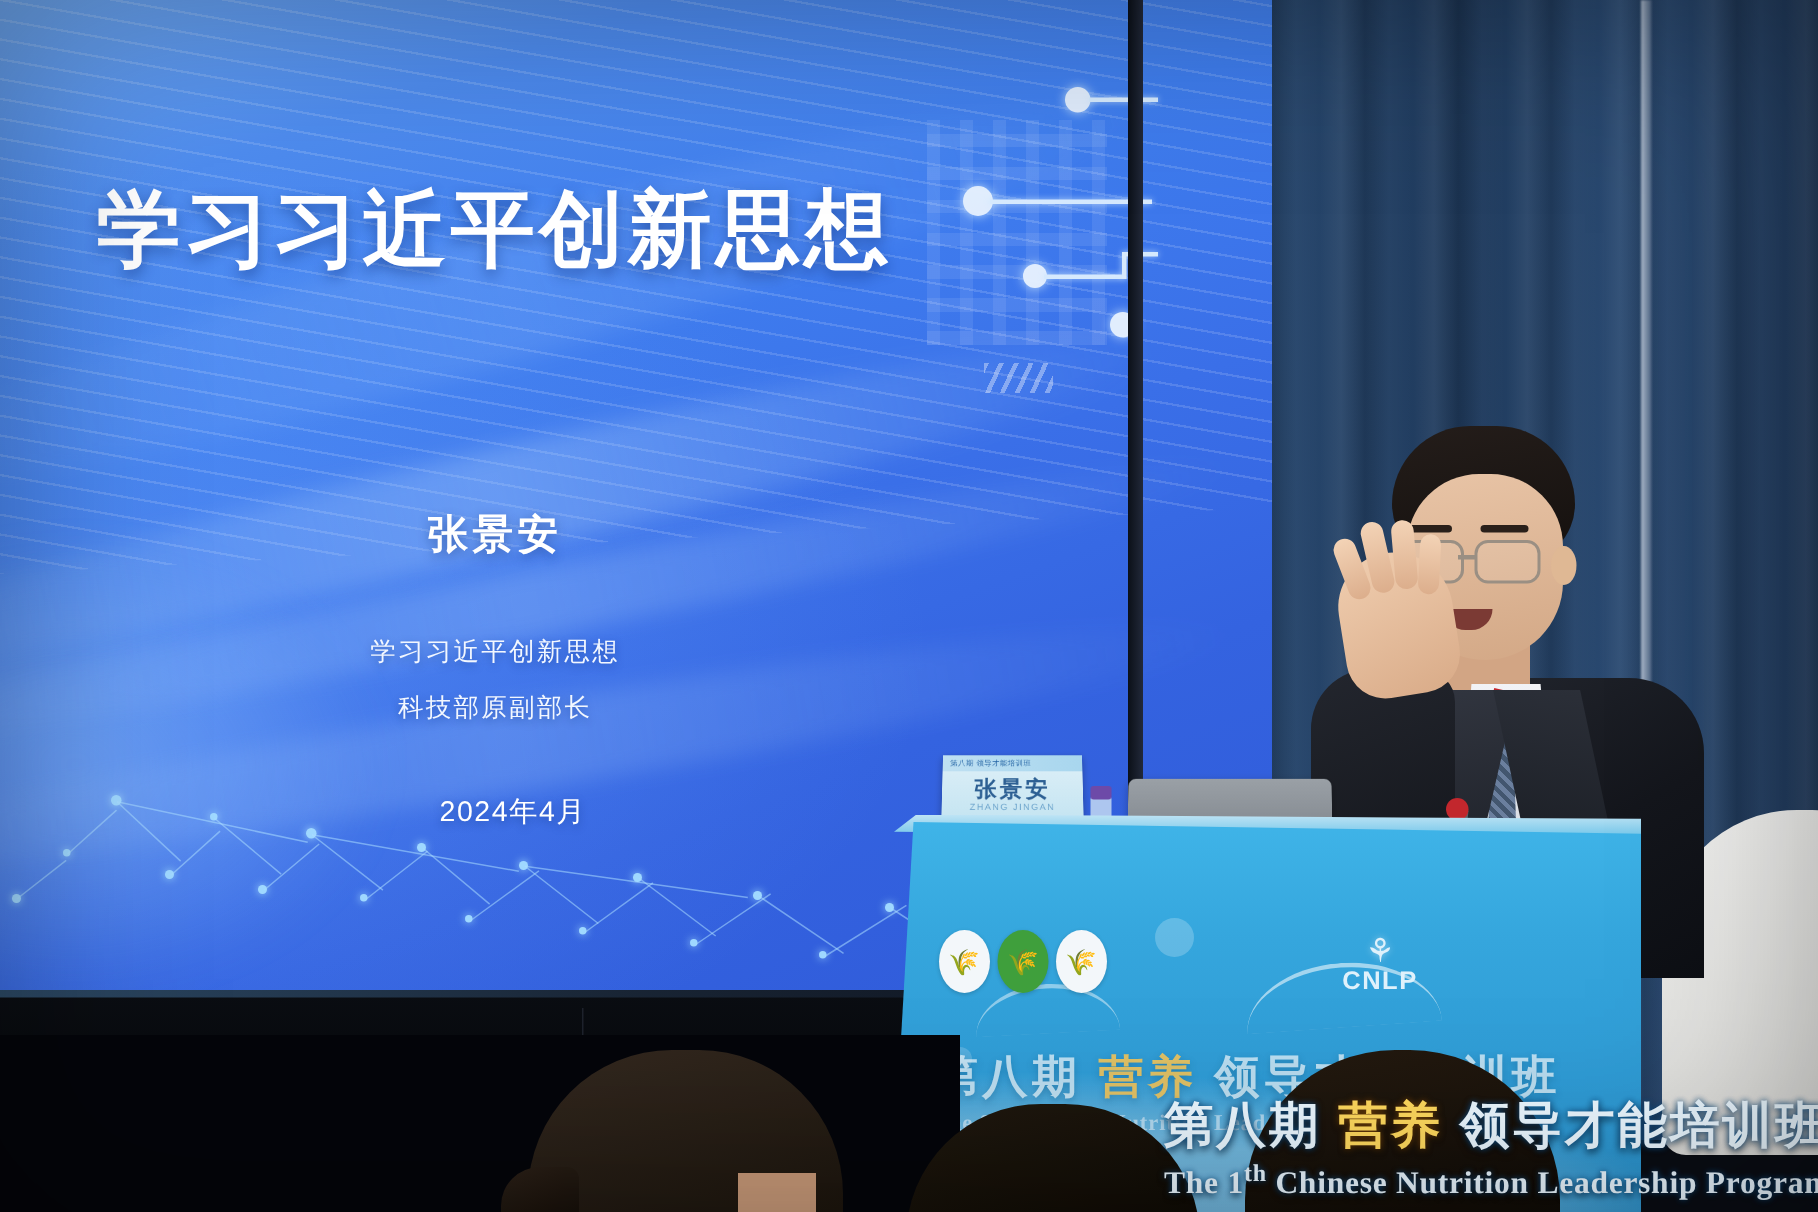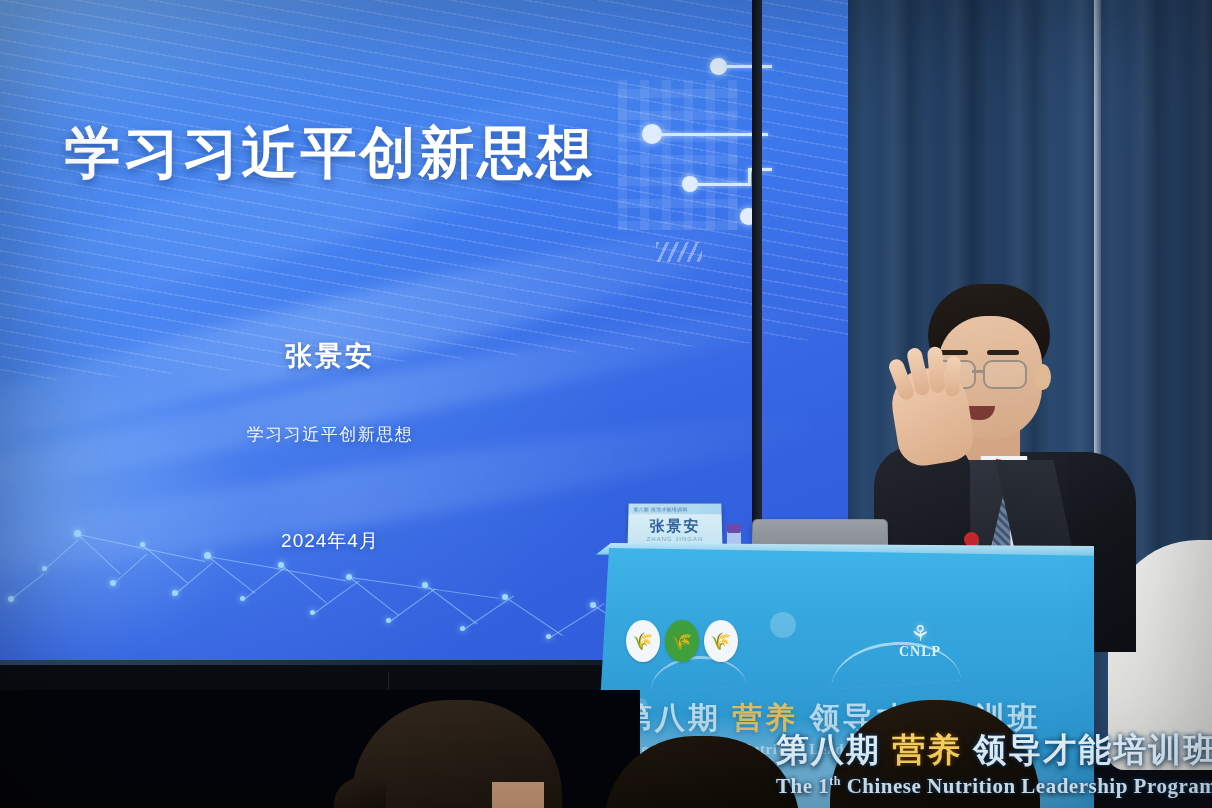--- a/index.html
+++ b/index.html
@@ -67,21 +67,21 @@
   .scr-title{position:absolute;left:0;width:660px;color:#fff;font-weight:bold;
     text-align:center;letter-spacing:3px;text-shadow:0 4px 9px rgba(10,40,110,.48);
     font-size:56px;line-height:66px;}
   .t1{top:120px;}
   .t2{top:196px;}
   .scr-name{position:absolute;left:0;width:660px;text-align:center;color:#fff;font-weight:bold;
     font-size:27px;letter-spacing:3px;top:338px;text-shadow:0 2px 7px rgba(10,40,110,.45);}
   .scr-aff{position:absolute;left:0;width:660px;text-align:center;color:#f2f7ff;
     font-size:17px;letter-spacing:1.5px;text-shadow:0 2px 6px rgba(10,40,110,.4);}
   .a1{top:386px;} .a2{top:423px;} .a3{top:460px;}
-  .scr-date{position:absolute;left:0;width:660px;text-align:center;color:#fff;
+  .scr-date{position:absolute;left:12px;width:660px;text-align:center;color:#fff;
     font-size:19px;letter-spacing:1px;top:528px;text-shadow:0 2px 6px rgba(10,40,110,.4);}
 
   
   .bezel-r{position:absolute;left:752px;top:0;width:10px;height:690px;
     background:linear-gradient(90deg,#0b1018,#22293a);}
   .screen-base{position:absolute;left:0;top:660px;width:762px;height:148px;
     background:linear-gradient(180deg,#0b0e13 0%,#07090d 40%,#050609 100%);}
   .base-lip{position:absolute;left:0;top:660px;width:762px;height:5px;
     background:linear-gradient(90deg,#30506f,#1a2738 55%,#0e1420);opacity:.9;}
   .base-seam{position:absolute;left:388px;top:672px;width:1px;height:100px;background:rgba(120,140,170,.18);}
@@ -140,21 +140,21 @@
   .logo-row{position:absolute;left:32px;top:72px;display:flex;gap:5px;align-items:center;}
   .logo{width:34px;height:42px;border-radius:50%;background:#f3f7fa;display:flex;align-items:center;justify-content:center;
     box-shadow:0 1px 3px rgba(0,0,0,.18);}
   .logo.green{background:#3f9f3c;}
   .wheat{font-size:17px;color:#3a5f9e;line-height:1;}
   .logo.green .wheat{color:#f2e24a;}
   .logo.purple .wheat{color:#6b54a8;}
 
   .cnlp{position:absolute;left:296px;top:76px;width:60px;text-align:center;color:#dff1fb;}
   .cnlp-mark{font-size:22px;line-height:20px;text-shadow:0 0 5px rgba(255,255,255,.5);}
-  .cnlp-txt{font-size:14px;letter-spacing:1px;font-weight:bold;font-family:Liberation Serif, serif;}
+  .cnlp-txt{font-size:17px;letter-spacing:1px;font-weight:bold;}
   .pod-swoosh{position:absolute;left:236px;top:94px;width:130px;height:40px;
     border-top:3px solid rgba(255,255,255,.55);border-radius:50%/100% 100% 0 0;transform:rotate(-4deg);}
   .pod-swoosh2{position:absolute;left:56px;top:108px;width:96px;height:30px;
     border-top:3px solid rgba(255,255,255,.45);border-radius:50%/100% 100% 0 0;transform:rotate(-3deg);}
 
   
   .pod-banner{position:absolute;left:28px;top:150px;width:470px;}
   .pb-cn{font-size:30px;font-weight:bold;color:rgba(232,245,252,.75);letter-spacing:3px;
     text-shadow:0 2px 5px rgba(20,80,120,.35);white-space:nowrap;}
   .pb-accent{color:rgba(242,196,90,.9);}
@@ -192,21 +192,21 @@
     background:linear-gradient(170deg,#241a10,#0e0a05);}
 
   
   .overlay{position:absolute;left:776px;top:728px;width:452px;text-align:left;}
   .ov-cn{font-size:33px;font-weight:bold;letter-spacing:2px;white-space:nowrap;color:#eaf7ff;
     text-shadow:0 0 4px rgba(20,90,150,.95),0 2px 6px rgba(0,0,0,.75);}
   .ov-accent{color:#ffd95e;text-shadow:0 0 5px rgba(140,80,10,.9),0 2px 5px rgba(0,0,0,.6);}
   .ov-en{font-family:"Liberation Serif",serif;font-weight:bold;font-size:21px;letter-spacing:.5px;
     color:#e9f6ff;white-space:nowrap;margin-top:1px;
     text-shadow:0 0 4px rgba(20,90,150,.95),0 2px 5px rgba(0,0,0,.7);}
-  .ov-sup{font-size:12px;vertical-align:super;}
+  .ov-sup{font-size:16px;vertical-align:super;}
   .vignette{position:absolute;inset:0;pointer-events:none;
     box-shadow:inset 0 0 130px rgba(0,0,0,.34);}
 </style>
 </head>
 <body>
 
 <div class="stage">
 
   <div class="curtain"></div>
   <div class="curtain-dark-l"></div>
@@ -276,20 +276,21 @@
       <div class="ln" style="left:604px;top:135px;width:70px;transform:rotate(33deg);"></div>
       <div class="ln" style="left:652px;top:173px;width:66px;transform:rotate(-30deg);"></div>
       <div class="ln" style="left:88px;top:64px;width:130px;transform:rotate(12deg);"></div>
       <div class="ln" style="left:218px;top:86px;width:140px;transform:rotate(10deg);"></div>
       <div class="ln" style="left:360px;top:107px;width:150px;transform:rotate(8deg);"></div>
     </div>
 
     <div class="scr-title t1">学习习近平创新思想</div>
     <div class="scr-name">张景安</div>
     <div class="scr-aff a2">学习习近平创新思想</div>
+    <div class="scr-aff a3">科技部原副部长</div>
     <div class="scr-date">2024年4月</div>
   </div>
   <div class="bezel-r"></div>
   <div class="screen-base"></div>
   <div class="base-lip"></div>
   <div class="base-seam"></div>
 
   <div class="speaker">
     <div class="sp-body"></div>
     <div class="sp-neck"></div>

